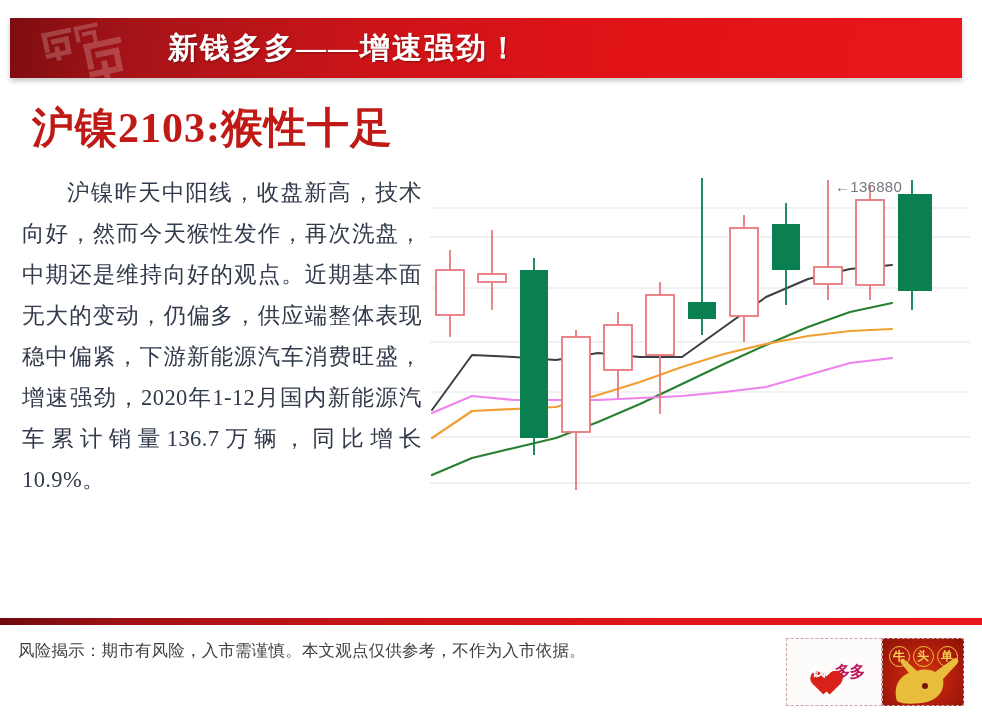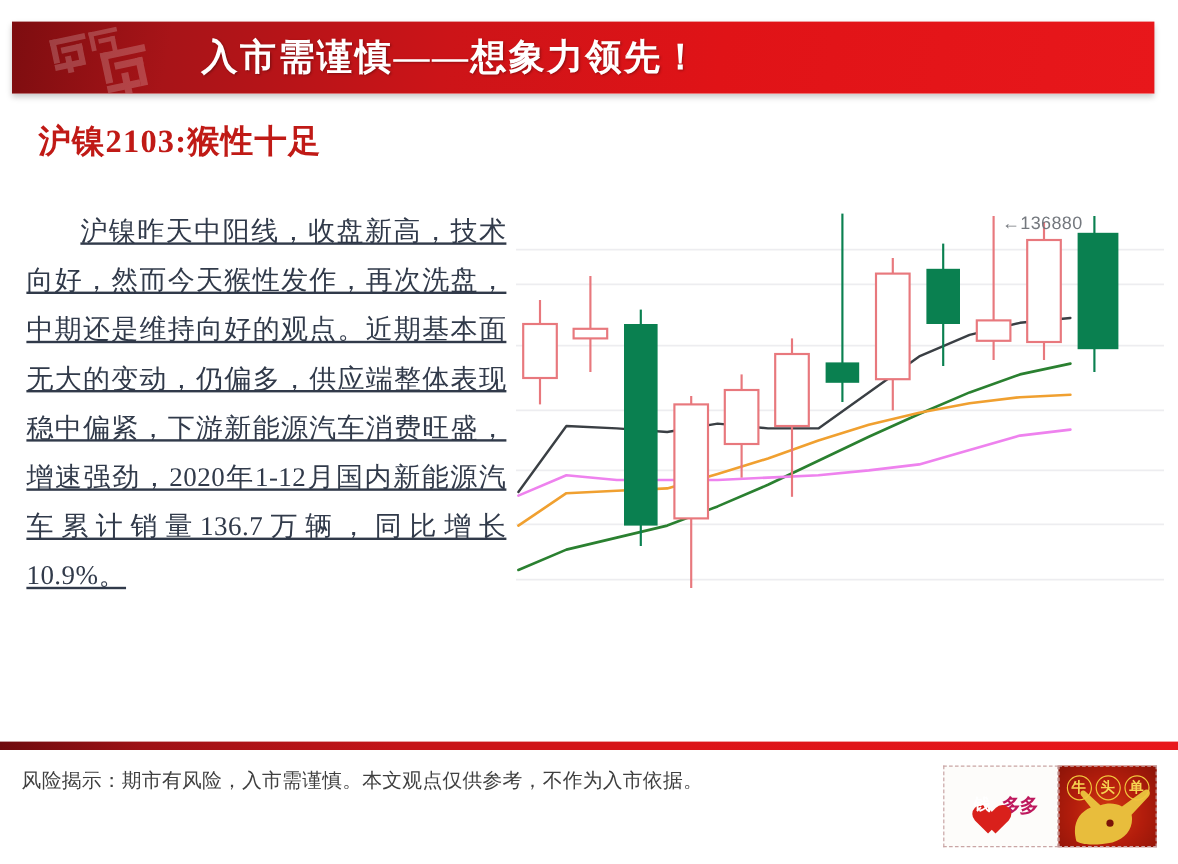--- a/index.html
+++ b/index.html
@@ -52,41 +52,40 @@
     text-shadow: 1px 1px 2px rgba(0,0,0,0.30);
     font-family: "Liberation Serif", "DejaVu Serif", serif;
   }
 
   
   .slide-title {
     position: absolute;
     left: 32px;
     top: 100px;
     color: #c01a16;
-    font-size: 27px;
+    font-size: 42px;
     font-weight: bold;
     letter-spacing: 1px;
     white-space: nowrap;
     font-family: "Liberation Serif", "DejaVu Serif", serif;
   }
 
   
   .body-copy {
     position: absolute;
     left: 22px;
     top: 172px;
     width: 400px;
     color: #313a4a;
     font-size: 22.5px;
     line-height: 41px;
     text-indent: 45px;
     text-align: justify;
     letter-spacing: 0.4px;
     font-family: "Liberation Serif", "DejaVu Serif", serif;
-    text-decoration: underline;
   }
 
   
   .chart-area {
     position: absolute;
     left: 430px;
     top: 170px;
     width: 540px;
     height: 340px;
   }
@@ -245,21 +244,21 @@
       <g transform="translate(46,12) rotate(-12 28 24)">
         <rect x="8" y="8" width="38" height="6"></rect>
         <rect x="8" y="8" width="6" height="26"></rect>
         <rect x="18" y="18" width="24" height="6"></rect>
         <rect x="36" y="18" width="6" height="24"></rect>
         <rect x="8" y="36" width="28" height="6"></rect>
         <rect x="22" y="28" width="6" height="18"></rect>
       </g>
     </g>
   </svg>
-  <div class="header-title">入市需谨慎——想象力领先！</div>
+  <div class="header-title">新钱多多——增速强劲！</div>
 </div>
 
 <div class="slide-title">沪镍2103:猴性十足</div>
 
 <div class="body-copy">沪镍昨天中阳线，收盘新高，技术向好，然而今天猴性发作，再次洗盘，中期还是维持向好的观点。近期基本面无大的变动，仍偏多，供应端整体表现稳中偏紧，下游新能源汽车消费旺盛，增速强劲，2020年1-12月国内新能源汽车累计销量136.7万辆，同比增长10.9%。</div>
 
 <div class="chart-area">
   <svg class="chart-svg" viewBox="0 0 540 340">
     <g stroke="#ededf0" stroke-width="1.4">
       <line x1="0" y1="38" x2="540" y2="38"></line>

